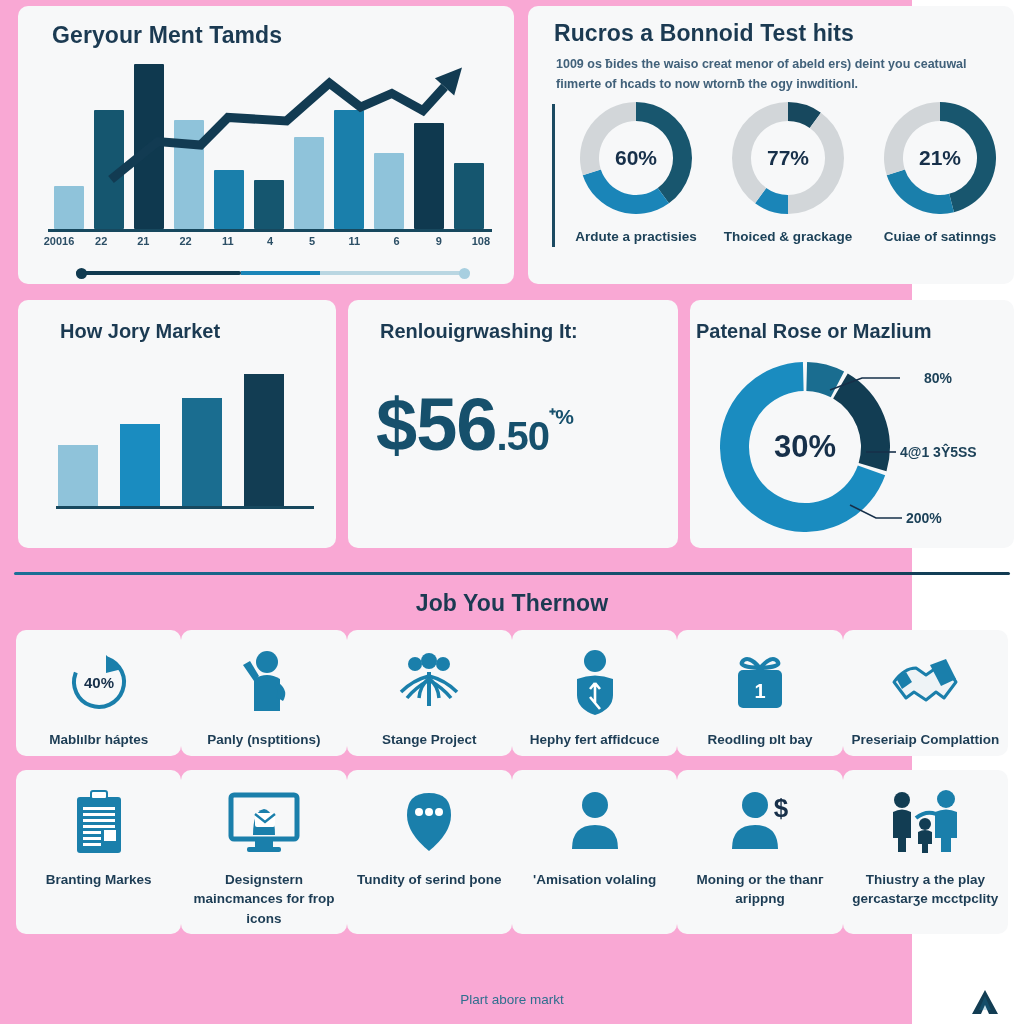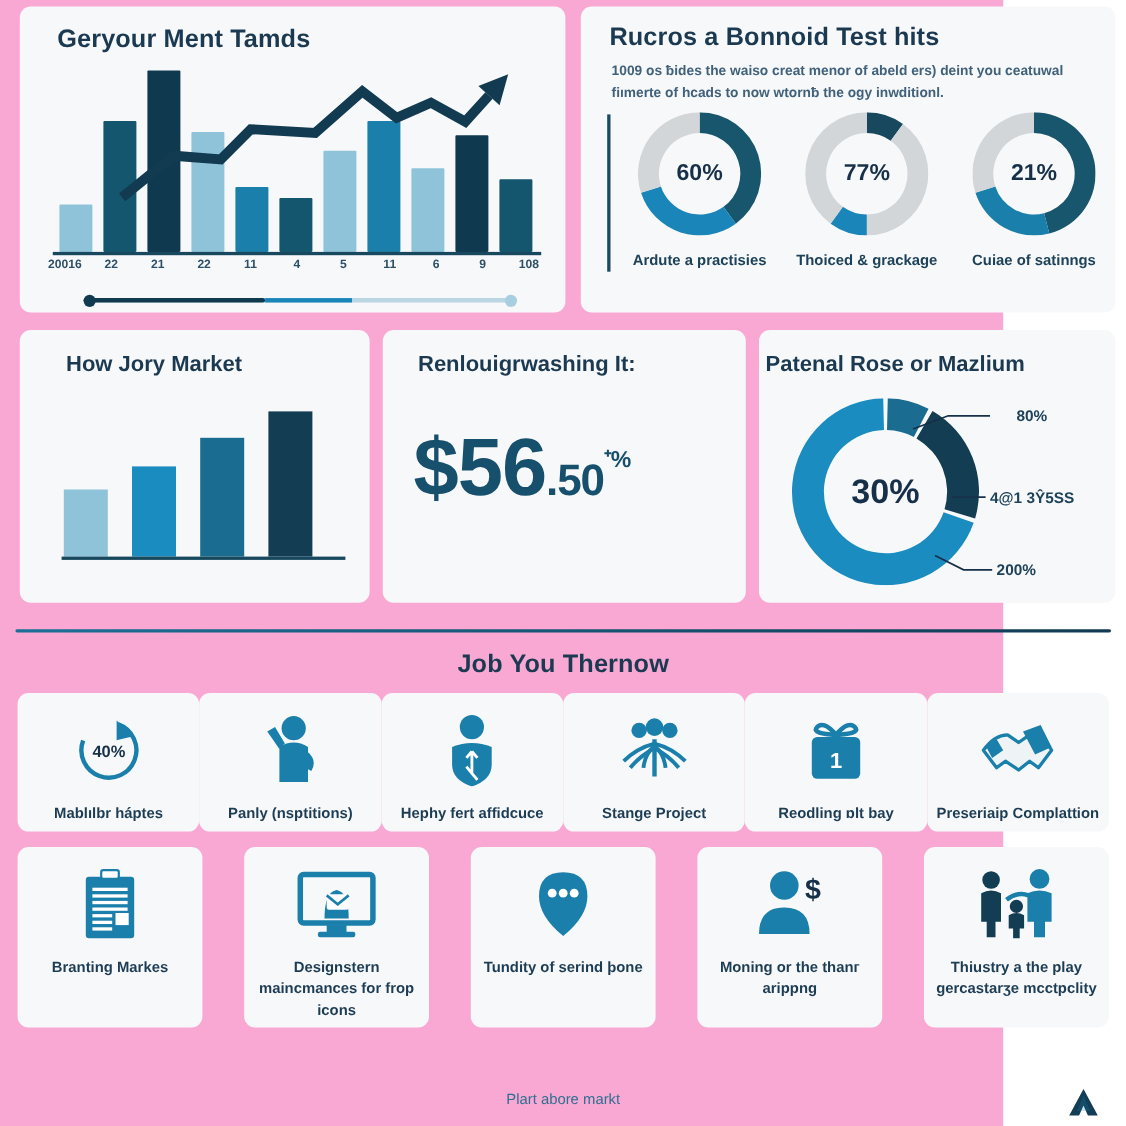--- a/index.html
+++ b/index.html
@@ -267,40 +267,40 @@
       <circle cx="34" cy="13" r="11" fill="#1a7fab"></circle>
       <path d="M21 30 q13-8 26 0 v32 h-26 z" fill="#1a7fab"></path>
       <path d="M21 32 L10 16 l7-4 l9 15 z" fill="#1a7fab"></path>
       <path d="M46 34 q10 8 4 18 l-7-4 q4-6 -1-10 z" fill="#1a7fab"></path>
             </svg>
           </div>
           <div class="icon-cap">Panly (nsptitions)</div>
         </div>
         <div class="icon-cell">
           <div class="icon-box">
-            <svg width="54" height="66" viewBox="0 0 54 66">
-      <circle cx="27" cy="12" r="11" fill="#1a7fab"></circle>
-      <path d="M9 30 q18-7 36 0 v16 q0 14 -18 20 q-18-6 -18-20 z" fill="#1a7fab"></path>
-      <path d="M27 34 v20 M27 34 l-5 6 M27 34 l5 6 M27 54 l-5-6 M27 54 l5 6" stroke="#fff" stroke-width="2.6" fill="none"></path>
-            </svg>
-          </div>
-          <div class="icon-cap">Hephy fert affidcuce</div>
-        </div>
-        <div class="icon-cell">
-          <div class="icon-box">
             <svg width="66" height="60" viewBox="0 0 66 60">
       <circle cx="19" cy="12" r="7" fill="#1a7fab"></circle>
       <circle cx="33" cy="9" r="8" fill="#1a7fab"></circle>
       <circle cx="47" cy="12" r="7" fill="#1a7fab"></circle>
       <path d="M33 20 v34" stroke="#1a7fab" stroke-width="4"></path>
       <path d="M33 24 q-16 4 -28 16 M33 28 q-14 8 -22 18 M33 24 q16 4 28 16 M33 28 q14 8 22 18" stroke="#1a7fab" stroke-width="3.5" fill="none"></path>
       <path d="M33 26 q-9 8 -10 20 M33 26 q9 8 10 20" stroke="#1a7fab" stroke-width="3.5" fill="none"></path>
             </svg>
           </div>
           <div class="icon-cap">Stange Project</div>
+        </div>
+        <div class="icon-cell">
+          <div class="icon-box">
+            <svg width="54" height="66" viewBox="0 0 54 66">
+      <circle cx="27" cy="12" r="11" fill="#1a7fab"></circle>
+      <path d="M9 30 q18-7 36 0 v16 q0 14 -18 20 q-18-6 -18-20 z" fill="#1a7fab"></path>
+      <path d="M27 34 v20 M27 34 l-5 6 M27 34 l5 6 M27 54 l-5-6 M27 54 l5 6" stroke="#fff" stroke-width="2.6" fill="none"></path>
+            </svg>
+          </div>
+          <div class="icon-cap">Hephy fert affidcuce</div>
         </div>
         <div class="icon-cell">
           <div class="icon-box">
             <svg width="60" height="64" viewBox="0 0 60 64">
       <path d="M30 18 q-12-14 -18-6 q-3 5 18 6 z" fill="none" stroke="#1a7fab" stroke-width="4"></path>
       <path d="M30 18 q12-14 18-6 q3 5 -18 6 z" fill="none" stroke="#1a7fab" stroke-width="4"></path>
       <rect x="8" y="20" width="44" height="38" rx="5" fill="#1a7fab"></rect>
       <text x="30" y="48" text-anchor="middle" font-family="Liberation Sans, sans-serif" font-size="20" font-weight="bold" fill="#fff">1</text>
             </svg>
           </div>
@@ -359,20 +359,29 @@
                 <circle cx="17" cy="22" r="4"></circle>
                 <circle cx="27" cy="22" r="4"></circle>
                 <circle cx="37" cy="22" r="4"></circle>
               </g>
             </svg>
           </div>
           <div class="icon-cap">Tundity of serind þone</div>
         </div>
         <div class="icon-cell">
           <div class="icon-box">
+            <svg width="56" height="62" viewBox="0 0 56 62">
+      <circle cx="28" cy="14" r="13" fill="#1a7fab"></circle>
+      <path d="M5 58 q0-24 23-24 q23 0 23 24 z" fill="#1a7fab"></path>
+            </svg>
+          </div>
+          <div class="icon-cap">'Amisation volaling</div>
+        </div>
+        <div class="icon-cell">
+          <div class="icon-box">
             <svg width="66" height="62" viewBox="0 0 66 62">
       <circle cx="28" cy="14" r="13" fill="#1a7fab"></circle>
       <path d="M5 58 q0-24 23-24 q23 0 23 24 z" fill="#1a7fab"></path>
       <text x="54" y="26" text-anchor="middle" font-family="Liberation Sans, sans-serif" font-size="26" font-weight="bold" fill="#17304a">$</text>
             </svg>
           </div>
           <div class="icon-cap">Moning or the thanг arippng</div>
         </div>
         <div class="icon-cell">
           <div class="icon-box">

